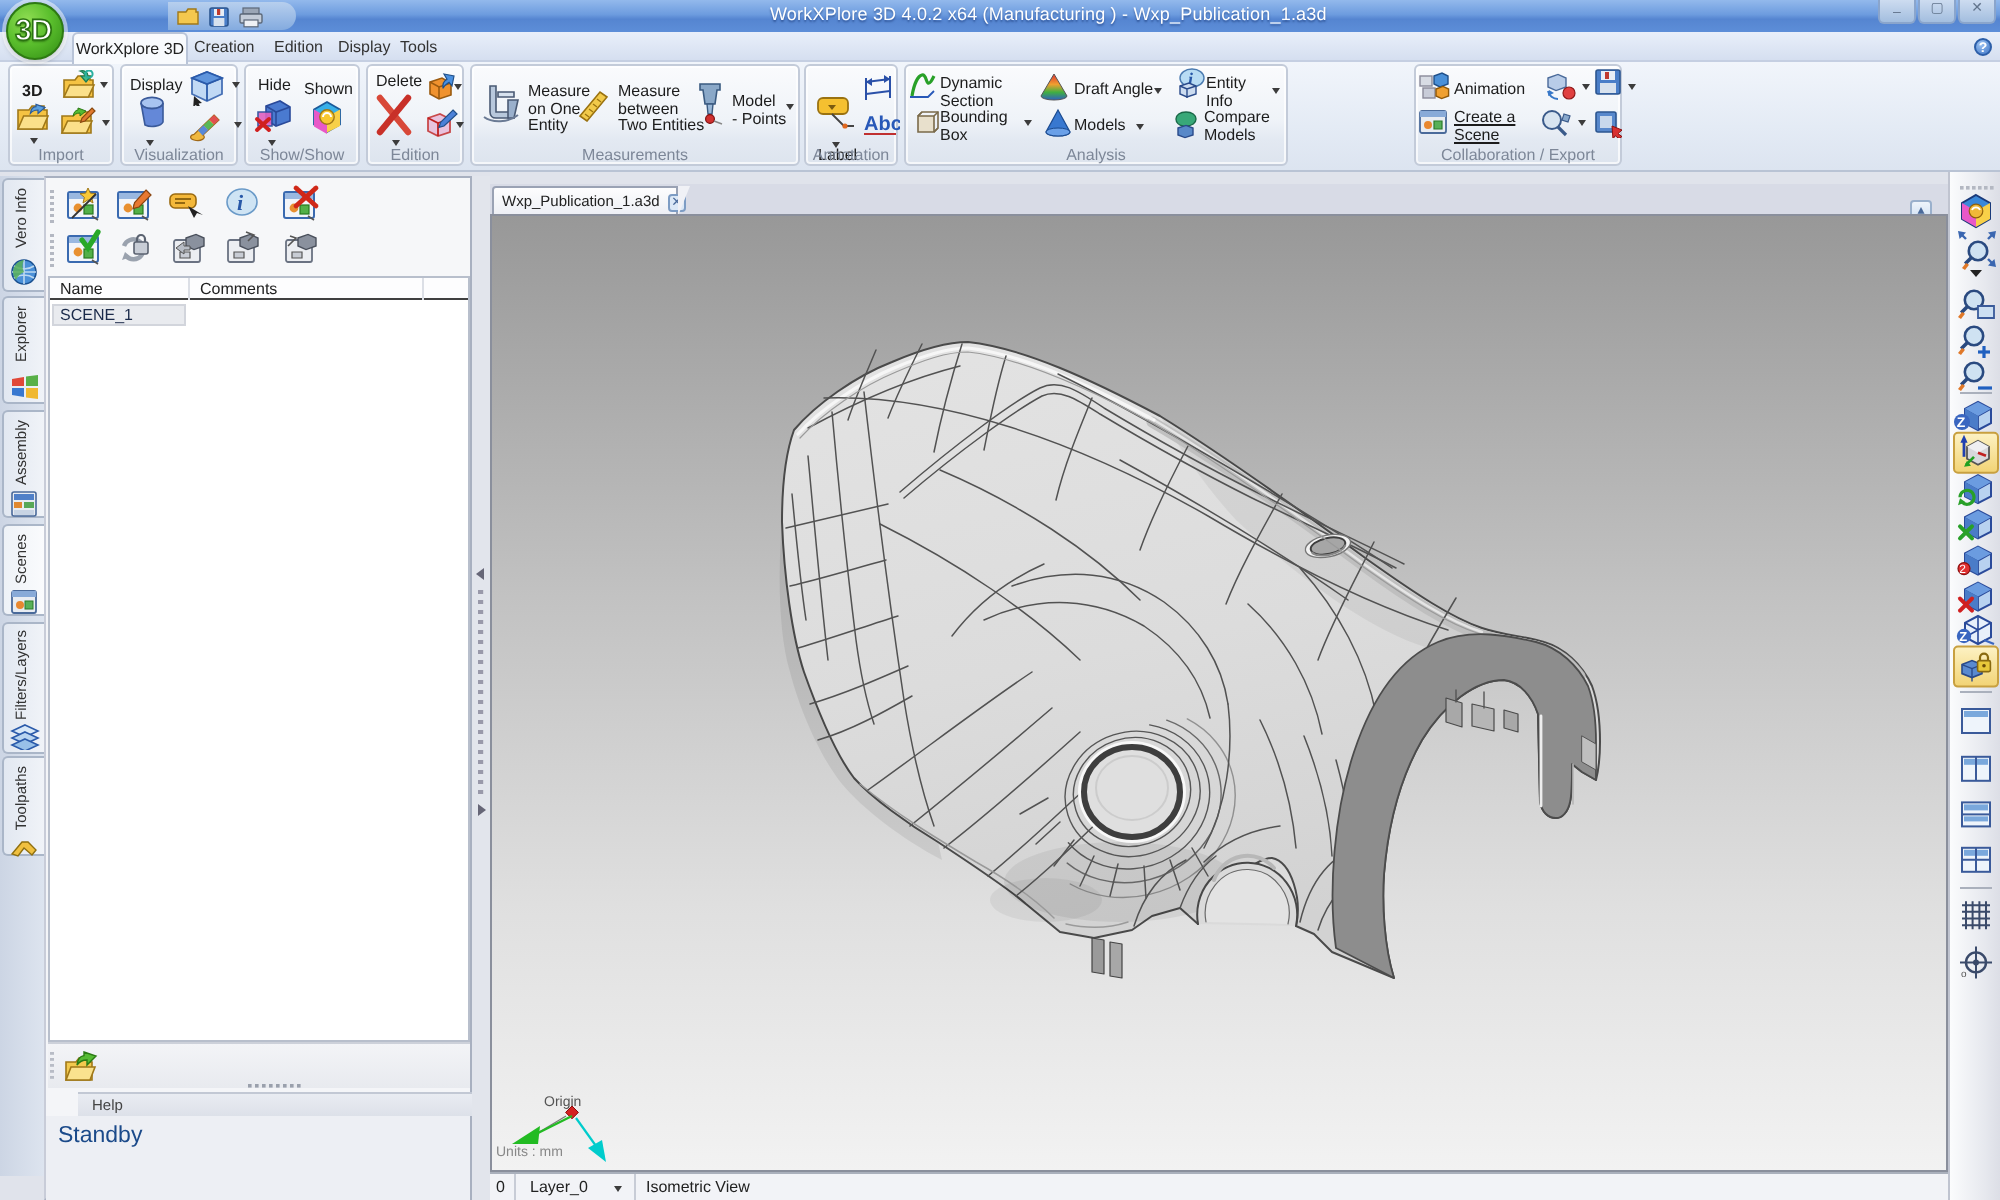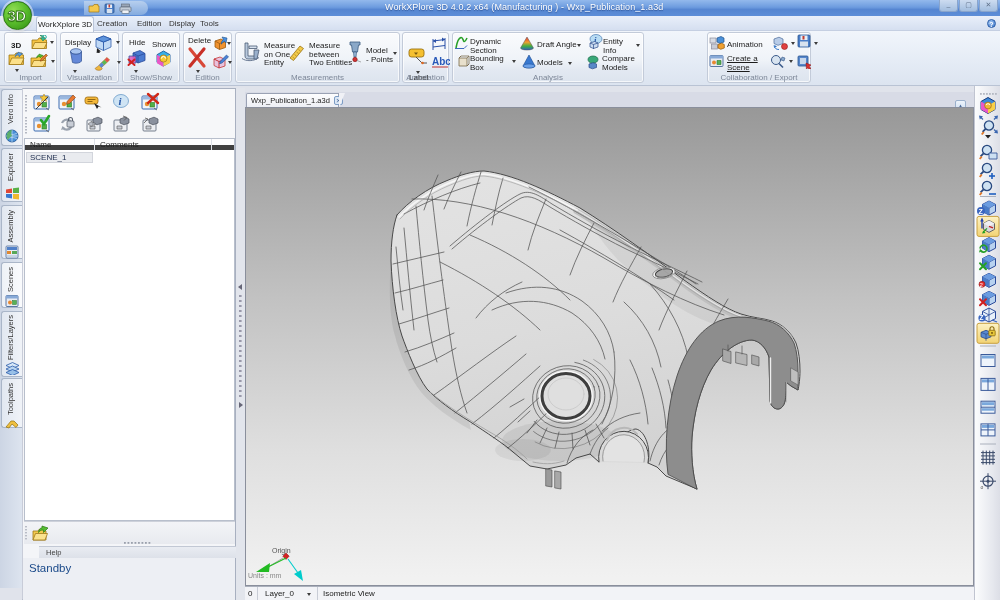--- a/index.html
+++ b/index.html
@@ -58,21 +58,21 @@
   .ltab { position:absolute; left:1px; width:21px; background:linear-gradient(90deg,#e2e8f1,#f0f3f8);
     border:1px solid #aab6c8; border-right:none; border-radius:3px 0 0 3px; }
   .vtxt { position:absolute; left:4px; top:0; width:12px; font-size:7.5px; color:#333;
     writing-mode:vertical-rl; transform:rotate(180deg); white-space:nowrap; }
 
   
   #lpanel { position:absolute; left:22px; top:2px; width:214px; height:512px; background:#f4f5f8;
     border:1px solid #a8b0c0; border-left:1px solid #c8ccd8;}
   #ltool { position:absolute; left:0; top:0; width:212px; height:49px; background:#f6f7f9; }
   #ltable { position:absolute; left:1px; top:49px; width:211px; height:383px; background:#fff; border:1px solid #b8bfcc; }
-  #lth { position:absolute; left:0; top:0; width:100%; height:11px; background:#fdfdfe; border-bottom:5px solid #404040; }
+  #lth { position:absolute; left:0; top:0; width:100%; height:11px; background:#fdfdfe; border-bottom:1px solid #404040; }
   #lth span { position:absolute; font-size:8px; color:#222; top:1px;}
   .lcol { position:absolute; top:0; width:1px; height:11px; background:#dcdfe6; }
   #lrow { position:absolute; left:1px; top:13px; width:67px; height:11px; background:#e9ebef; border:1px solid #d2d5dc;
     font-size:8px; color:#1b2a4a; padding-left:3px; line-height:10px;}
   #lbot { position:absolute; left:1px; top:432px; width:211px; height:23px;
     background:linear-gradient(180deg,#f3f4f7,#e8eaef); border-top:1px solid #cdd1da;}
   #lhelp { position:absolute; left:16px; top:457px; width:212px; height:12px;
     background:linear-gradient(180deg,#e9ecf2,#dde1e9); border-top:1px solid #c2c8d4; font-size:7.5px; color:#444; padding:1px 0 0 7px;}
   #lstandby { position:absolute; left:0px; top:469px; width:212px; height:56px; background:#edeff4;
     font-size:11.5px; color:#1b4a8a; padding:4px 0 0 6px;}

